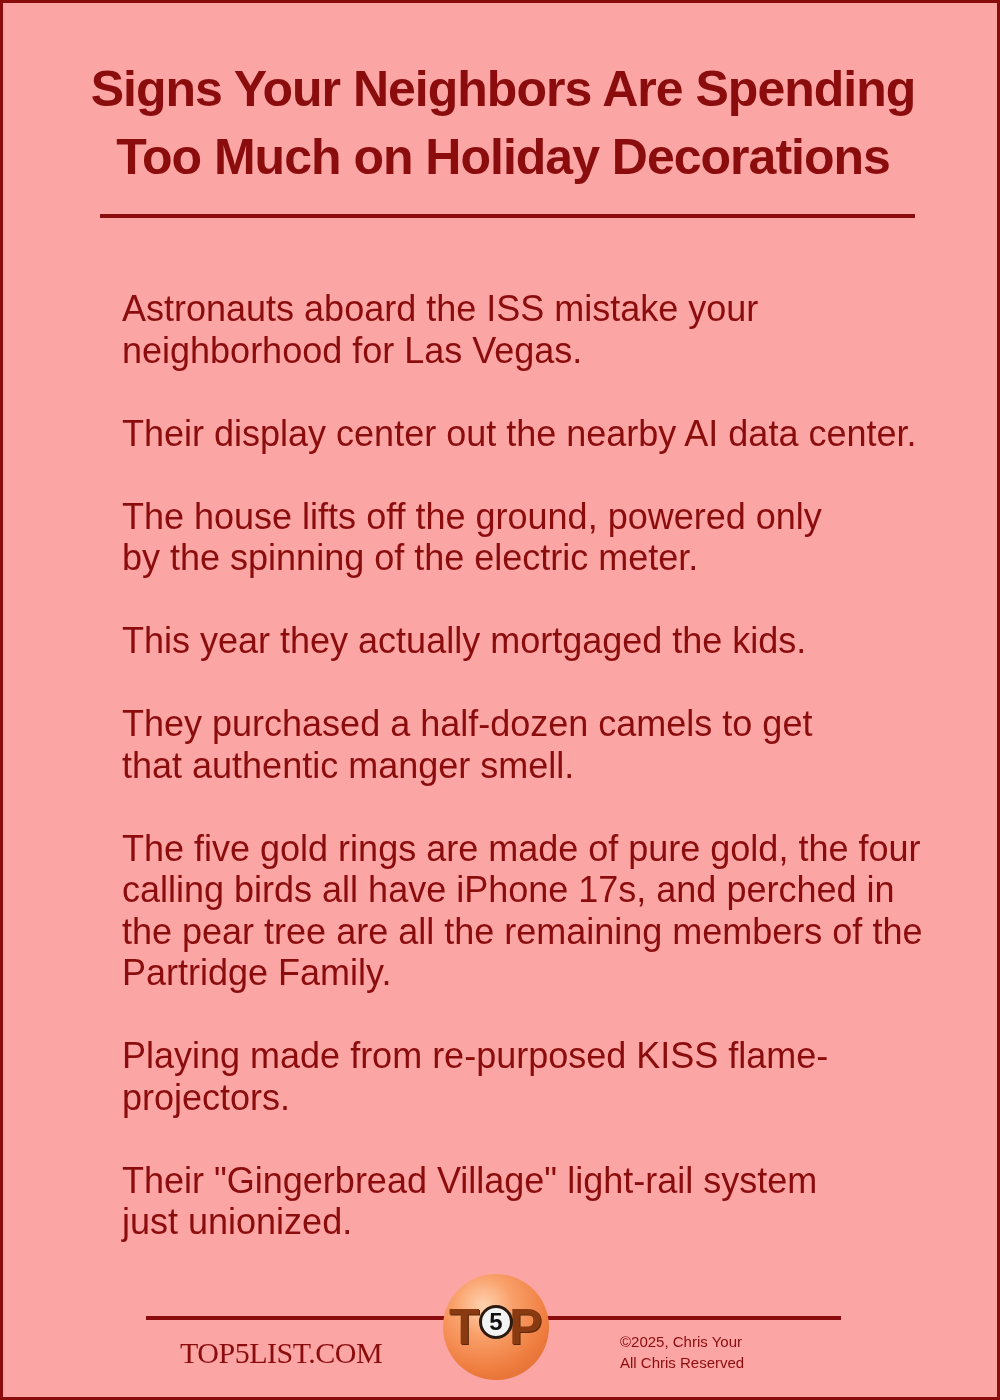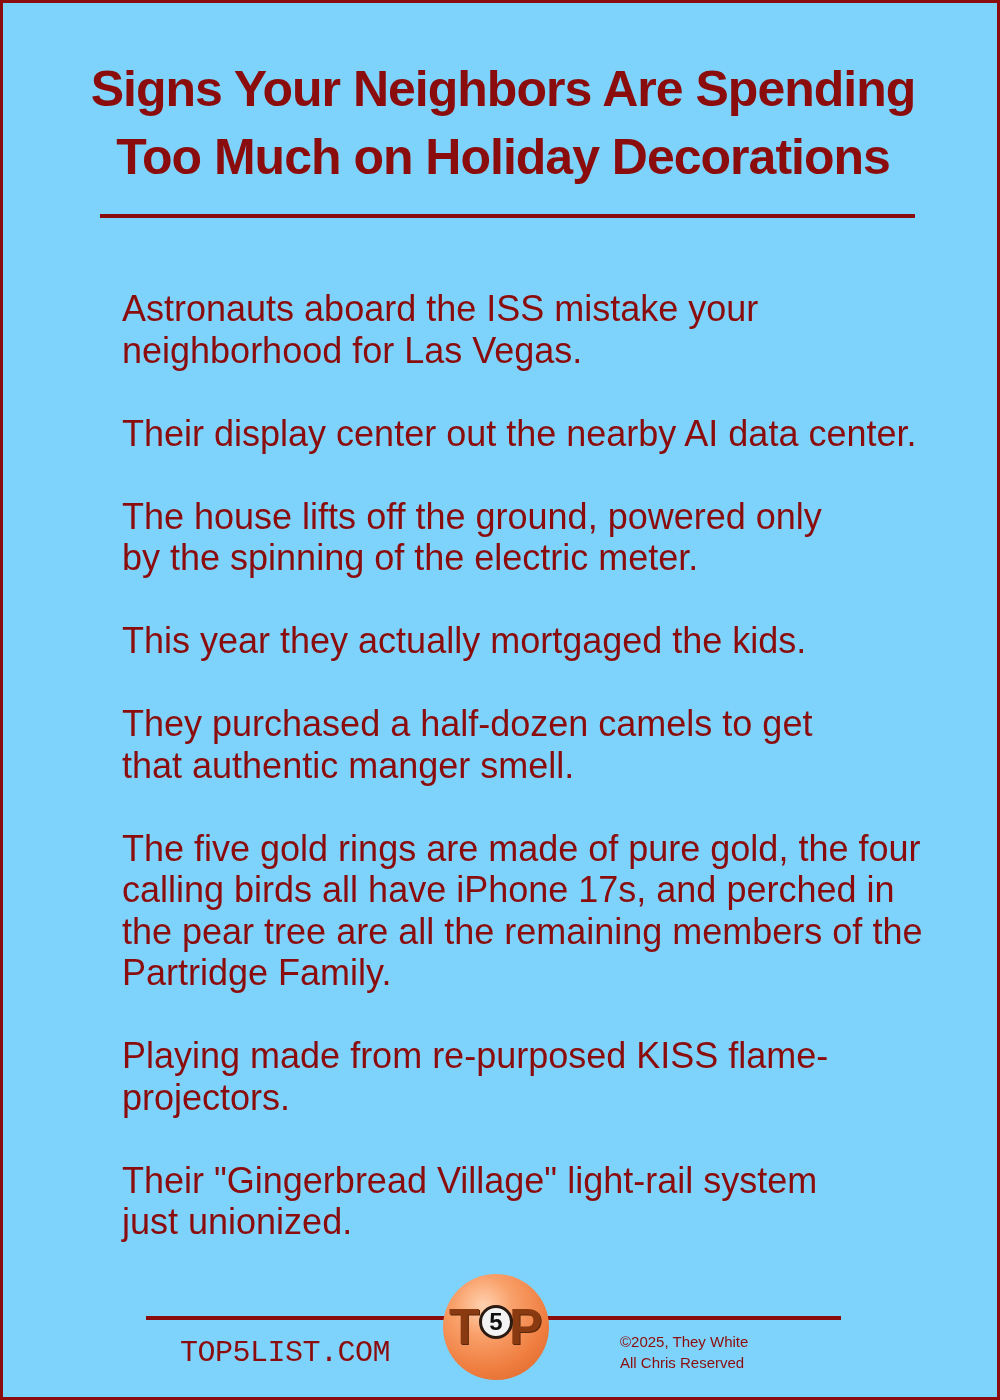--- a/index.html
+++ b/index.html
@@ -1,19 +1,19 @@
 <!DOCTYPE html>
 <html><head>
   <meta charset="utf-8">
   <style>
     html, body { margin: 0; padding: 0; background: #ffffff; }
     body { width: 1000px; height: 1400px; position: relative; overflow: hidden; }
     .frame {
       position: absolute; left: 0; top: 0; width: 1000px; height: 1400px;
-      box-sizing: border-box; border: 3px solid #8b0c0c; background: #7dd3fc;
+      box-sizing: border-box; border: 3px solid #8b0c0c; background: #fca5a5;
     }
     .title {
       position: absolute; left: 0; top: 52px; width: 1000px; text-align: center;
       font-family: "Liberation Sans", sans-serif; font-weight: bold;
       font-size: 50px; line-height: 68px; color: #8b0c0c; letter-spacing: -1px;
     }
     .title-rule {
       position: absolute; left: 97px; top: 211px; width: 815px; height: 4px;
       background: #8b0c0c;
     }
@@ -22,21 +22,21 @@
       font-family: "Liberation Sans", sans-serif; font-size: 36px;
       line-height: 41.5px; color: #8b0c0c;
     }
     .item { margin: 0 0 41.5px 0; }
     .footer-rule {
       position: absolute; left: 143px; top: 1313px; width: 695px; height: 4px;
       background: #8b0c0c;
     }
     .site {
       position: absolute; left: 177px; top: 1333px;
-      font-family: Liberation Mono, monospace; font-size: 30px;
+      font-family: Liberation Serif, serif; font-size: 30px;
       color: #8b0c0c; letter-spacing: -0.5px;
     }
     .logo {
       position: absolute; left: 440px; top: 1271px; width: 106px; height: 106px;
       border-radius: 50%;
       background: radial-gradient(circle at 38% 30%, #ffd2b0 0%, #f9a06a 30%, #ef7d3f 65%, #d9622a 100%);
     }
     .logo-letter {
       position: absolute; top: 28px; font-family: "Liberation Sans", sans-serif;
       font-weight: bold; font-size: 50px; line-height: 50px; color: #8a3a10;
@@ -84,17 +84,17 @@
 
   <div class="site">TOP5LIST.COM</div>
 
   <div class="logo">
     <span class="logo-letter logo-t">T</span>
     <span class="logo-letter logo-p">P</span>
     <span class="logo-five">5</span>
   </div>
 
   <div class="copyright">
-    <div>©2025, They White</div>
+    <div>©2025, Chris Your</div>
     <div>All Chris Reserved</div>
   </div>
 
 </div>
 
 </body></html>

